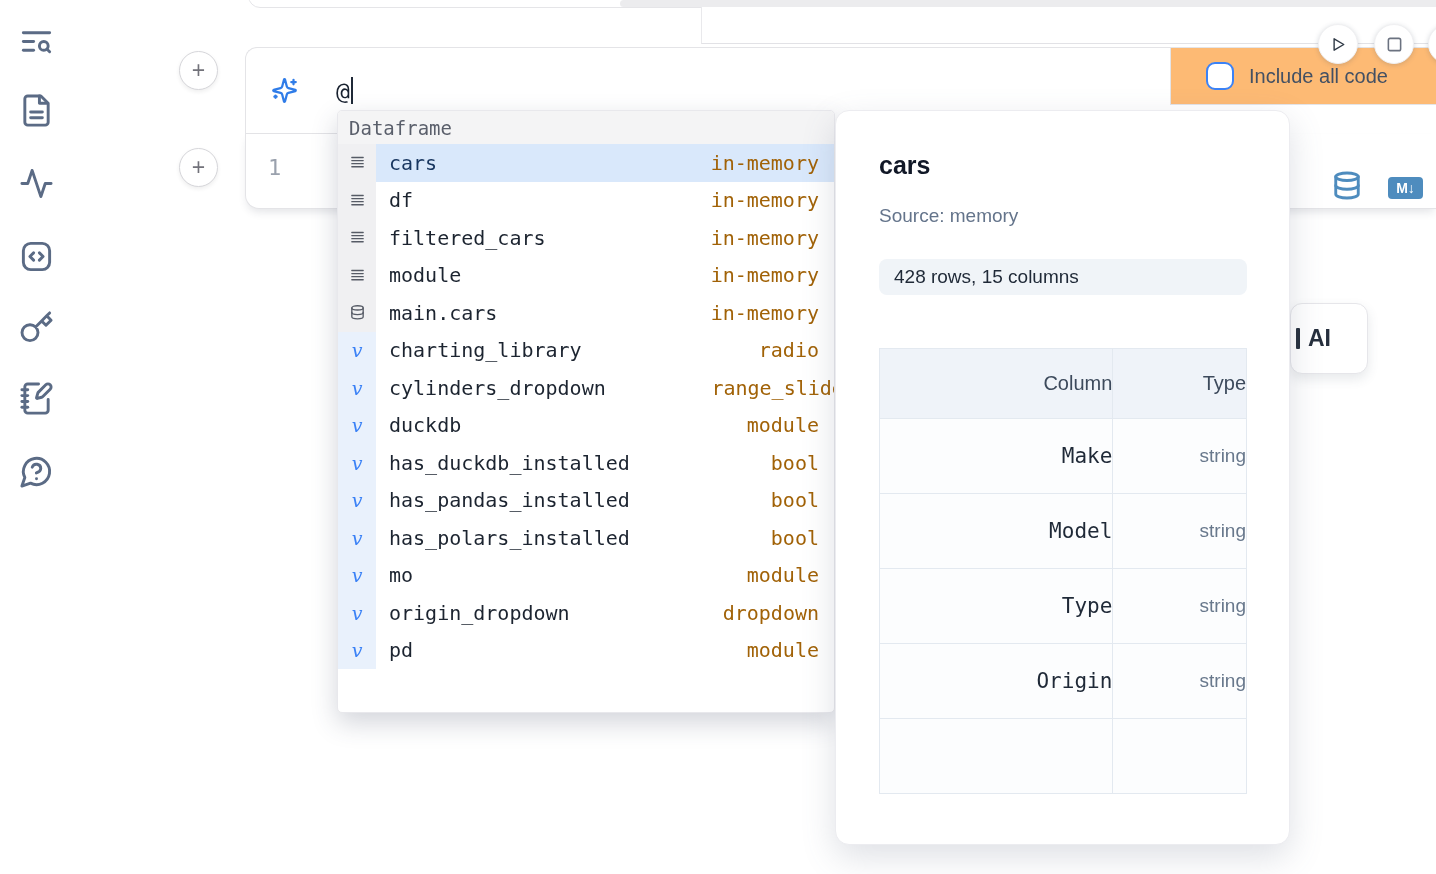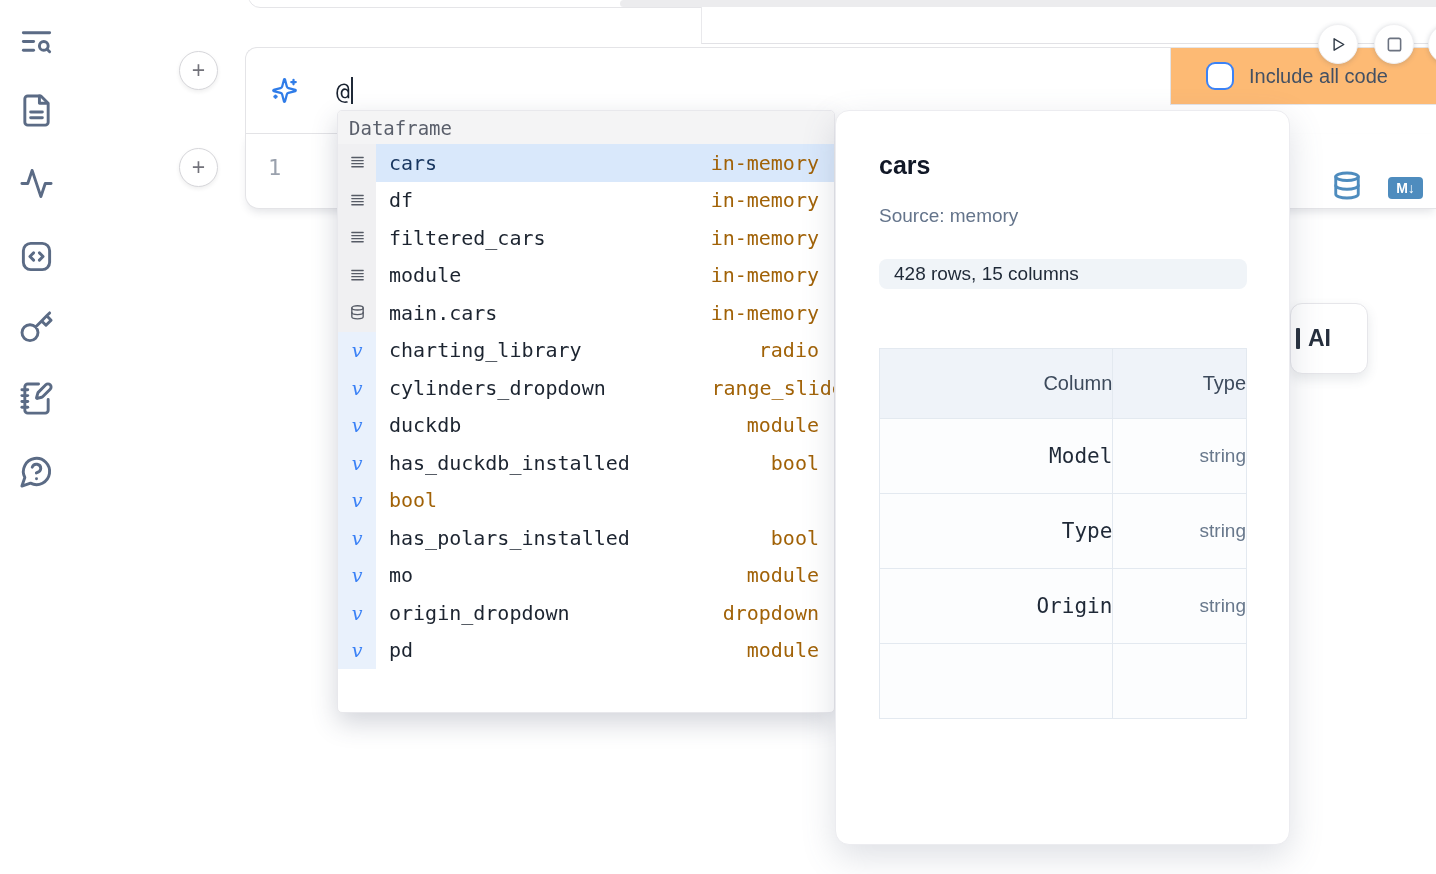--- a/index.html
+++ b/index.html
@@ -78,21 +78,21 @@
   .comp-name { font-size:20px; color:#1c2430; white-space:nowrap; }
   .comp-row.selected .comp-name { color:#17355f; }
   .comp-type { font-size:20px; color:#a16207; white-space:nowrap; }
 
   
   .preview { position:absolute; left:835px; top:110px; width:455px; height:735px; background:#fff;
              border:1px solid #ececf0; border-radius:14px; z-index:40;
              box-shadow:0 12px 34px rgba(90,100,125,.20); }
   .pv-title { position:absolute; left:43px; top:40px; font-size:25px; font-weight:bold; color:#111827; }
   .pv-source { position:absolute; left:43px; top:94px; font-size:19px; color:#64748b; }
-  .pv-badge { position:absolute; left:43px; top:148px; width:368px; height:30px; background:#f0f4f8;
+  .pv-badge { position:absolute; left:43px; top:148px; width:368px; height:36px; background:#f0f4f8;
               border-radius:8px; display:flex; align-items:center; padding-left:15px;
               font-size:19px; color:#1f2937; }
   .pv-tablewrap { position:absolute; left:43px; top:237px; width:369px; height:465px; overflow:hidden; }
   table.pv { border-collapse:collapse; width:368px; }
   table.pv th, table.pv td { border:1px solid #e3e9f0; text-align:right; padding-left:15px; }
   table.pv th { height:70px; background:#eff3f9; font-size:20px; font-weight:normal; color:#3d4a5c; }
   table.pv td { height:75px; background:#fcfdfe; }
   td.pv-col { width:234px; font-size:21px; color:#1f2937; }
   td.pv-type { width:134px; font-size:19px; color:#68788c; font-family:"Liberation Sans", sans-serif; }
 
@@ -326,20 +326,21 @@
       <div class="comp-body">
         <span class="comp-name mono">has_duckdb_installed</span>
         <span class="comp-type mono">bool</span>
       </div>
     </div>
     <div class="comp-row">
       <div class="comp-gutter g-var">
         <span class="var-glyph">v</span>
       </div>
       <div class="comp-body">
+        <span class="comp-name mono">has_pandas_installed</span>
         <span class="comp-type mono">bool</span>
       </div>
     </div>
     <div class="comp-row">
       <div class="comp-gutter g-var">
         <span class="var-glyph">v</span>
       </div>
       <div class="comp-body">
         <span class="comp-name mono">has_polars_installed</span>
         <span class="comp-type mono">bool</span>
@@ -385,20 +386,24 @@
   <div class="pv-badge">428 rows, 15 columns</div>
   <div class="pv-tablewrap">
     <table class="pv">
       <thead>
         <tr>
           <th>Column</th>
           <th>Type</th>
         </tr>
       </thead>
       <tbody id="schema-body">
+          <tr>
+            <td class="pv-col mono">Make</td>
+            <td class="pv-type">string</td>
+          </tr>
           <tr>
             <td class="pv-col mono">Model</td>
             <td class="pv-type">string</td>
           </tr>
           <tr>
             <td class="pv-col mono">Type</td>
             <td class="pv-type">string</td>
           </tr>
           <tr>
             <td class="pv-col mono">Origin</td>

